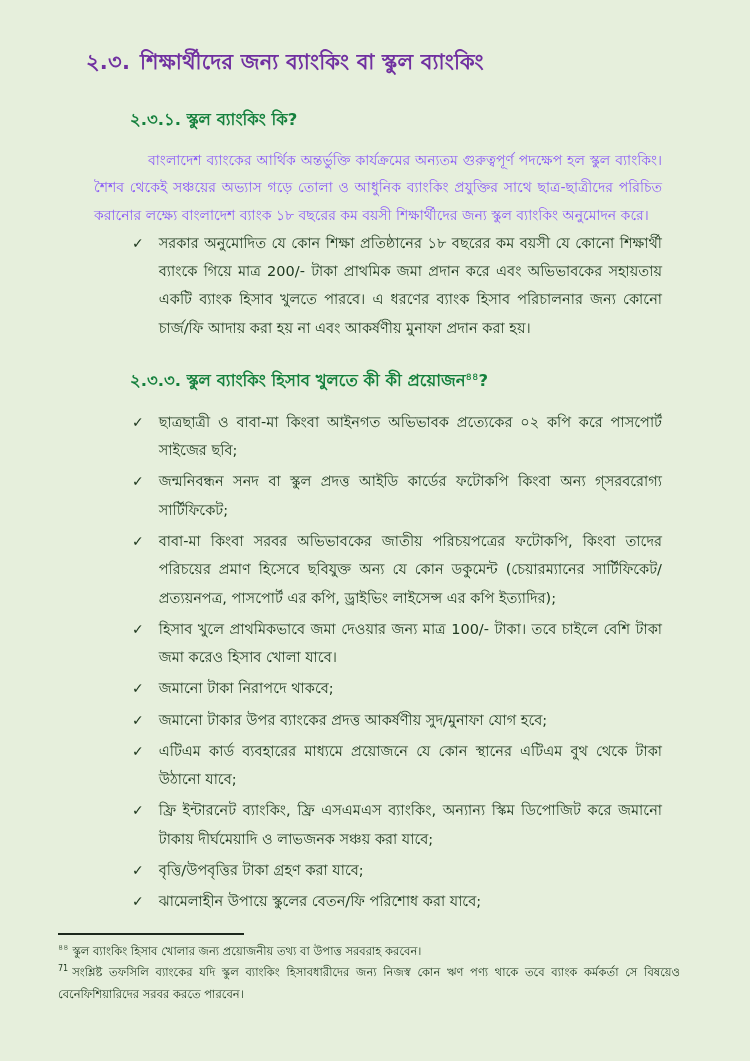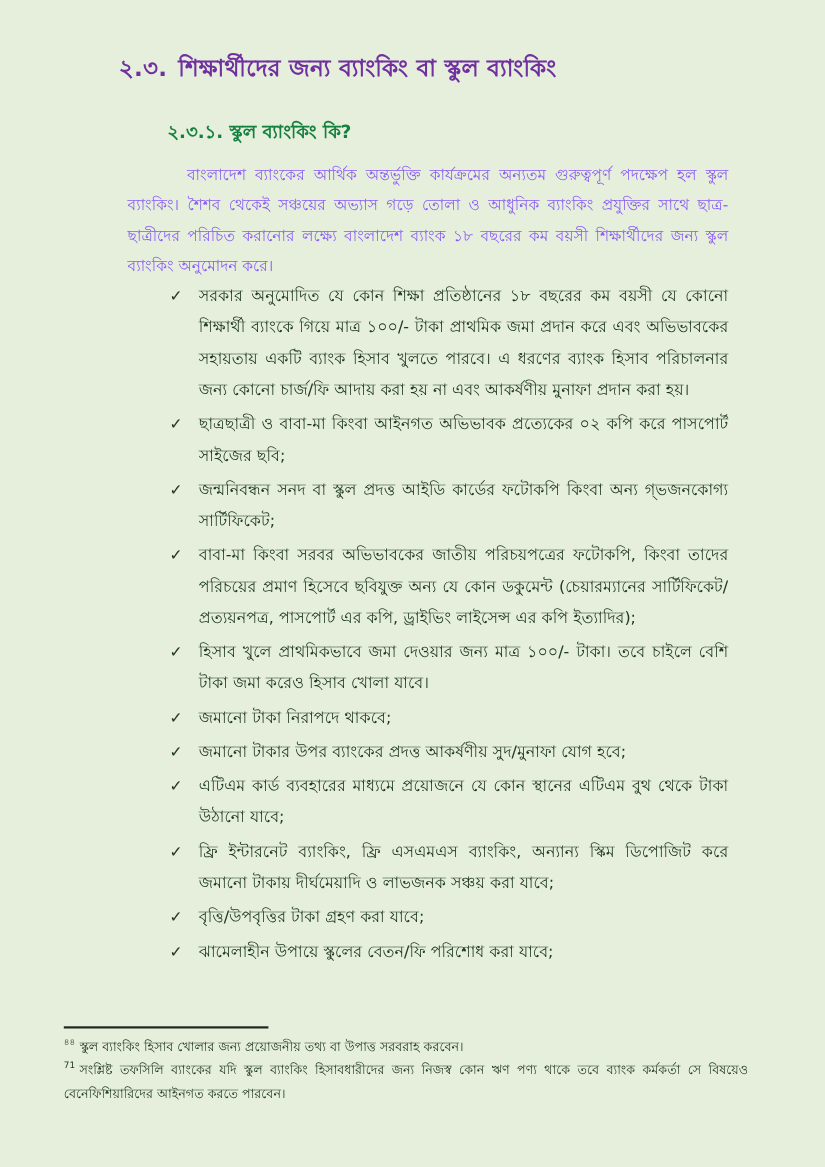--- a/index.html
+++ b/index.html
@@ -7,21 +7,21 @@
     background:#e6efdc;
     font-family:"DejaVu Sans","Liberation Sans",sans-serif;
     -webkit-font-smoothing:antialiased;
   }
   .page{
     position:relative;
     width:750px;
     height:1061px;
     box-sizing:border-box;
     background:#e6efdc;
-    padding:46px 88px 0 108px;
+    padding:46px 88px 0 86px;
     overflow:hidden;
   }
   .h-main{
     margin:0 0 16px 0;
     font-size:21px;
     font-weight:bold;
     color:#7030a0;
     letter-spacing:0.2px;
   }
   .h-main .num{margin-right:10px;}
@@ -107,42 +107,43 @@
 
   <section>
     <h2 class="h-sub"><span>২.৩.১. স্কুল ব্যাংকিং কি?</span><sup class="sup"></sup><span></span></h2>
     <p class="para">বাংলাদেশ ব্যাংকের আর্থিক অন্তর্ভুক্তি কার্যক্রমের অন্যতম গুরুত্বপূর্ণ পদক্ষেপ হল স্কুল ব্যাংকিং। শৈশব থেকেই সঞ্চয়ের অভ্যাস গড়ে তোলা ও আধুনিক ব্যাংকিং প্রযুক্তির সাথে ছাত্র-ছাত্রীদের পরিচিত করানোর লক্ষ্যে বাংলাদেশ ব্যাংক ১৮ বছরের কম বয়সী শিক্ষার্থীদের জন্য স্কুল ব্যাংকিং অনুমোদন করে।</p>
   </section>
 
   <section>
     <ul class="bullets">
         <li>
           <span class="check">✓</span>
-          <span class="btext">সরকার অনুমোদিত যে কোন শিক্ষা প্রতিষ্ঠানের ১৮ বছরের কম বয়সী যে কোনো শিক্ষার্থী ব্যাংকে গিয়ে মাত্র ১০০/- টাকা প্রাথমিক জমা প্রদান করে এবং অভিভাবকের সহায়তায় একটি ব্যাংক হিসাব খুলতে পারবে। এ ধরণের ব্যাংক হিসাব পরিচালনার জন্য কোনো চার্জ/ফি আদায় করা হয় না এবং আকর্ষণীয় মুনাফা প্রদান করা হয়।</span>
+          <span class="btext">সরকার অনুমোদিত যে কোন শিক্ষা প্রতিষ্ঠানের ১৮ বছরের কম বয়সী যে কোনো শিক্ষার্থী ব্যাংকে গিয়ে মাত্র 200/- টাকা প্রাথমিক জমা প্রদান করে এবং অভিভাবকের সহায়তায় একটি ব্যাংক হিসাব খুলতে পারবে। এ ধরণের ব্যাংক হিসাব পরিচালনার জন্য কোনো চার্জ/ফি আদায় করা হয় না এবং আকর্ষণীয় মুনাফা প্রদান করা হয়।</span>
         </li>
       </ul>
   </section>
 
   <section>
+    <h2 class="h-sub"><span>২.৩.৩. স্কুল ব্যাংকিং হিসাব খুলতে কী কী প্রয়োজন</span><sup class="sup">৪৪</sup><span>?</span></h2>
     <ul class="bullets">
         <li>
           <span class="check">✓</span>
           <span class="btext">ছাত্রছাত্রী ও বাবা-মা কিংবা আইনগত অভিভাবক প্রত্যেকের ০২ কপি করে পাসপোর্ট সাইজের ছবি;</span>
         </li>
         <li>
           <span class="check">✓</span>
-          <span class="btext">জন্মনিবন্ধন সনদ বা স্কুল প্রদত্ত আইডি কার্ডের ফটোকপি কিংবা অন্য গ্ভজনকোগ্য সার্টিফিকেট;</span>
+          <span class="btext">জন্মনিবন্ধন সনদ বা স্কুল প্রদত্ত আইডি কার্ডের ফটোকপি কিংবা অন্য গ্সরবরোগ্য সার্টিফিকেট;</span>
         </li>
         <li>
           <span class="check">✓</span>
           <span class="btext">বাবা-মা কিংবা সরবর অভিভাবকের জাতীয় পরিচয়পত্রের ফটোকপি, কিংবা তাদের পরিচয়ের প্রমাণ হিসেবে ছবিযুক্ত অন্য যে কোন ডকুমেন্ট (চেয়ারম্যানের সার্টিফিকেট/প্রত্যয়নপত্র, পাসপোর্ট এর কপি, ড্রাইভিং লাইসেন্স এর কপি ইত্যাদির);</span>
         </li>
         <li>
           <span class="check">✓</span>
-          <span class="btext">হিসাব খুলে প্রাথমিকভাবে জমা দেওয়ার জন্য মাত্র ১০০/- টাকা। তবে চাইলে বেশি টাকা জমা করেও হিসাব খোলা যাবে।</span>
+          <span class="btext">হিসাব খুলে প্রাথমিকভাবে জমা দেওয়ার জন্য মাত্র 100/- টাকা। তবে চাইলে বেশি টাকা জমা করেও হিসাব খোলা যাবে।</span>
         </li>
       </ul>
   </section>
 
   <section>
     <ul class="bullets">
         <li>
           <span class="check">✓</span>
           <span class="btext">জমানো টাকা নিরাপদে থাকবে;</span>
         </li>
@@ -166,17 +167,17 @@
           <span class="check">✓</span>
           <span class="btext">ঝামেলাহীন উপায়ে স্কুলের বেতন/ফি পরিশোধ করা যাবে;</span>
         </li>
       </ul>
   </section>
 
   <div class="footnotes">
     <div class="fn-rule"></div>
     <ul class="fn-list">
         <li><sup class="marker">৪৪</sup><span class="btext fn-text">স্কুল ব্যাংকিং হিসাব খোলার জন্য প্রয়োজনীয় তথ্য বা উপাত্ত সরবরাহ করবেন।</span></li>
-        <li><sup class="marker">71</sup><span class="btext fn-text">সংশ্লিষ্ট তফসিলি ব্যাংকের যদি স্কুল ব্যাংকিং হিসাবধারীদের জন্য নিজস্ব কোন ঋণ পণ্য থাকে তবে ব্যাংক কর্মকর্তা সে বিষয়েও বেনেফিশিয়ারিদের আইনগত করতে পারবেন।</span></li>
+        <li><sup class="marker">71</sup><span class="btext fn-text">সংশ্লিষ্ট তফসিলি ব্যাংকের যদি স্কুল ব্যাংকিং হিসাবধারীদের জন্য নিজস্ব কোন ঋণ পণ্য থাকে তবে ব্যাংক কর্মকর্তা সে বিষয়েও বেনেফিশিয়ারিদের সরবর করতে পারবেন।</span></li>
       </ul>
   </div>
 
 </div>
 
 </body></html>

